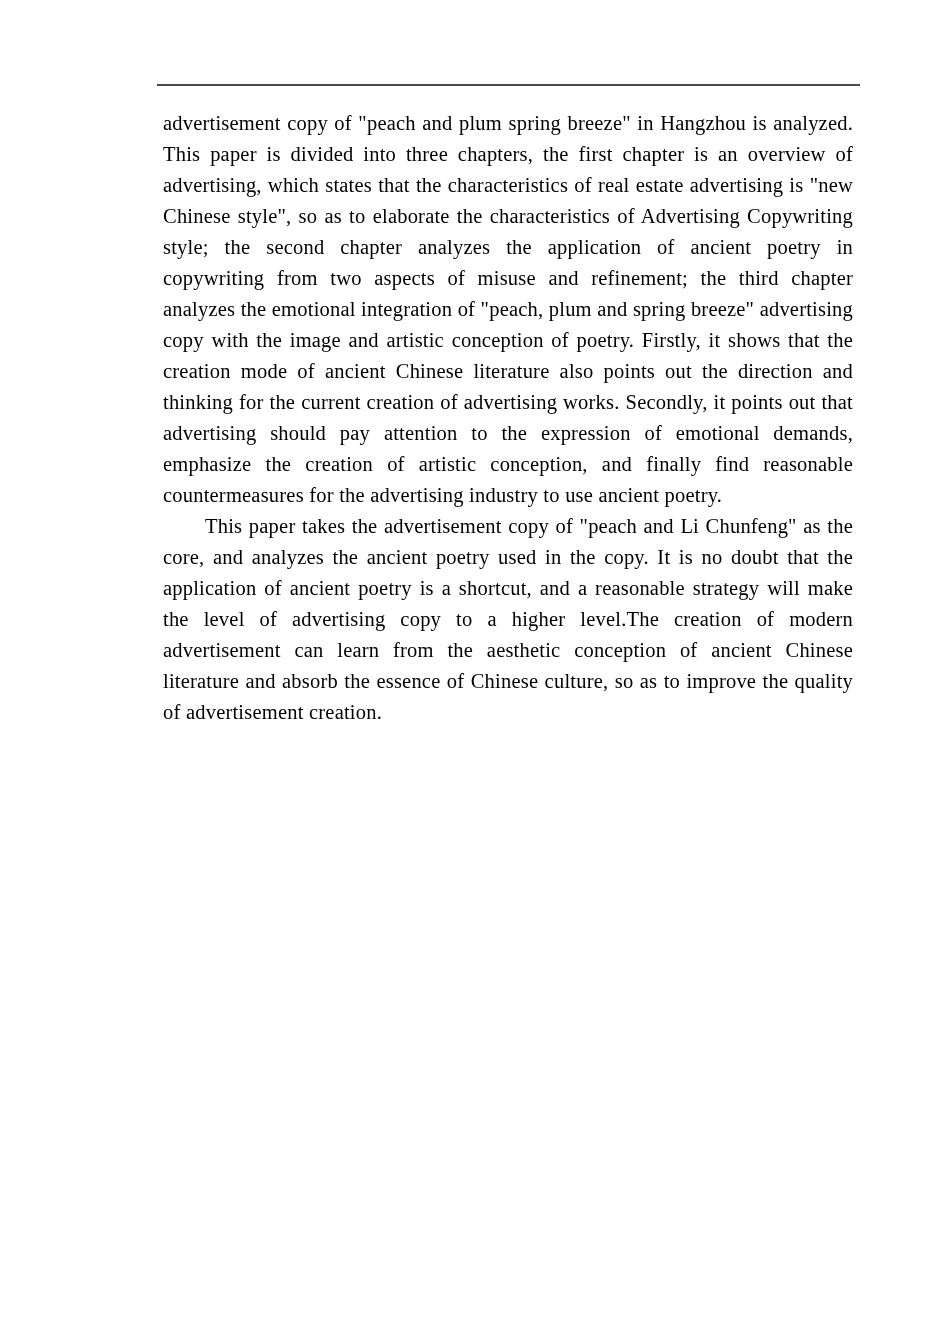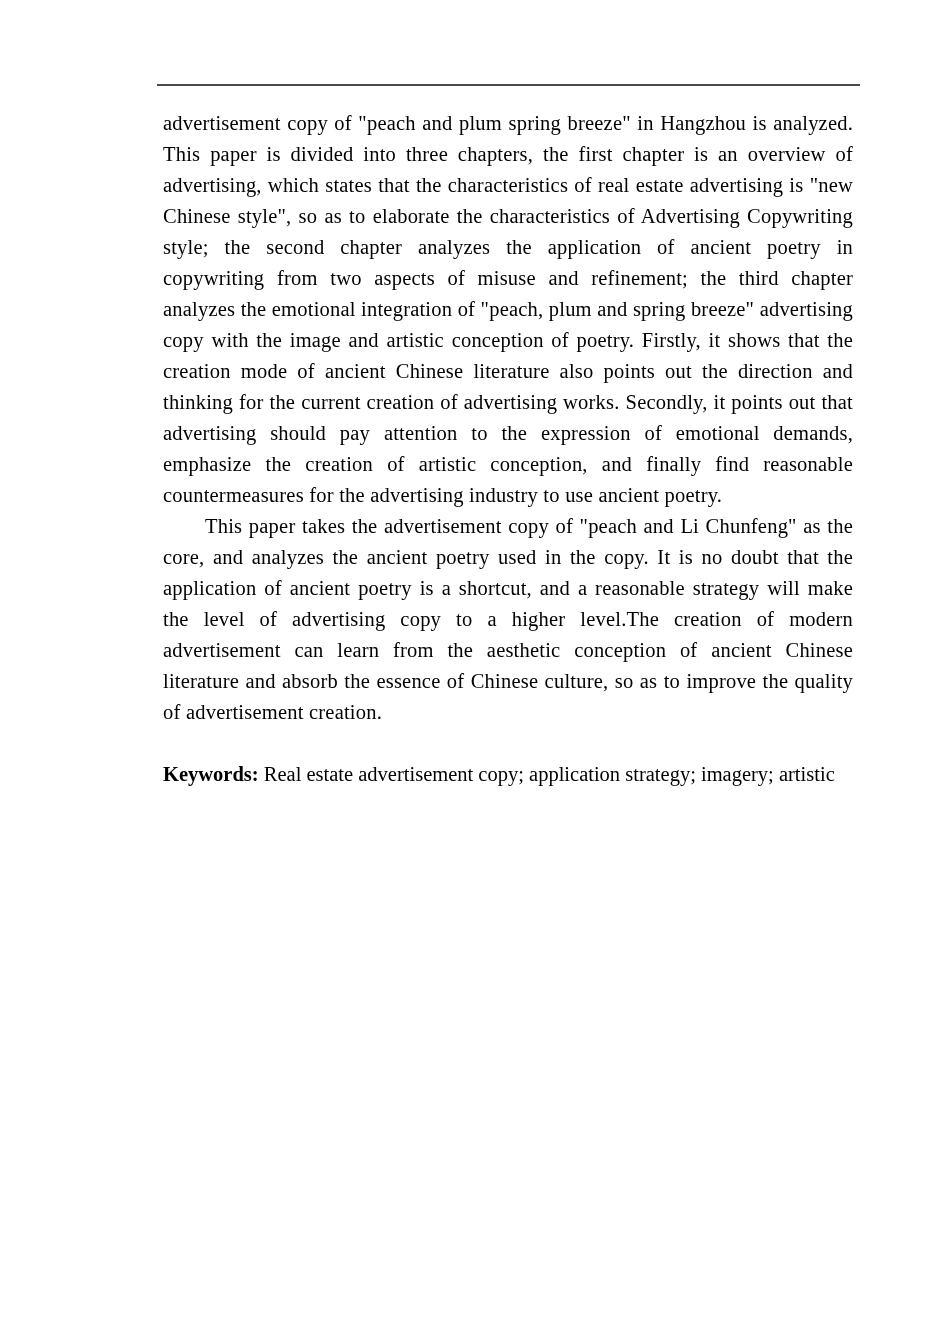--- a/index.html
+++ b/index.html
@@ -78,17 +78,16 @@
 <div class="page">
 
   <div class="header-rule"></div>
 
   <div class="content">
 
     <p class="para continued">advertisement copy of "peach and plum spring breeze" in Hangzhou is analyzed. This paper is divided into three chapters, the first chapter is an overview of advertising, which states that the characteristics of real estate advertising is "new Chinese style", so as to elaborate the characteristics of Advertising Copywriting style; the second chapter analyzes the application of ancient poetry in copywriting from two aspects of misuse and refinement; the third chapter analyzes the emotional integration of "peach, plum and spring breeze" advertising copy with the image and artistic conception of poetry. Firstly, it shows that the creation mode of ancient Chinese literature also points out the direction and thinking for the current creation of advertising works. Secondly, it points out that advertising should pay attention to the expression of emotional demands, emphasize the creation of artistic conception, and finally find reasonable countermeasures for the advertising industry to use ancient poetry.</p>
 
     <p class="para indented">This paper takes the advertisement copy of "peach and Li Chunfeng" as the core, and analyzes the ancient poetry used in the copy. It is no doubt that the application of ancient poetry is a shortcut, and a reasonable strategy will make the level of advertising copy to a higher level.The creation of modern advertisement can learn from the aesthetic conception of ancient Chinese literature and absorb the essence of Chinese culture, so as to improve the quality of advertisement creation.</p>
 
-    <p class="keywords-block"><span class="keywords-label">Keywords:</span><span class="keywords-value"> Real estate advertisement copy; application strategy; imagery; artistic</span></p>
 
   </div>
 
 </div>
 
 </body></html>

